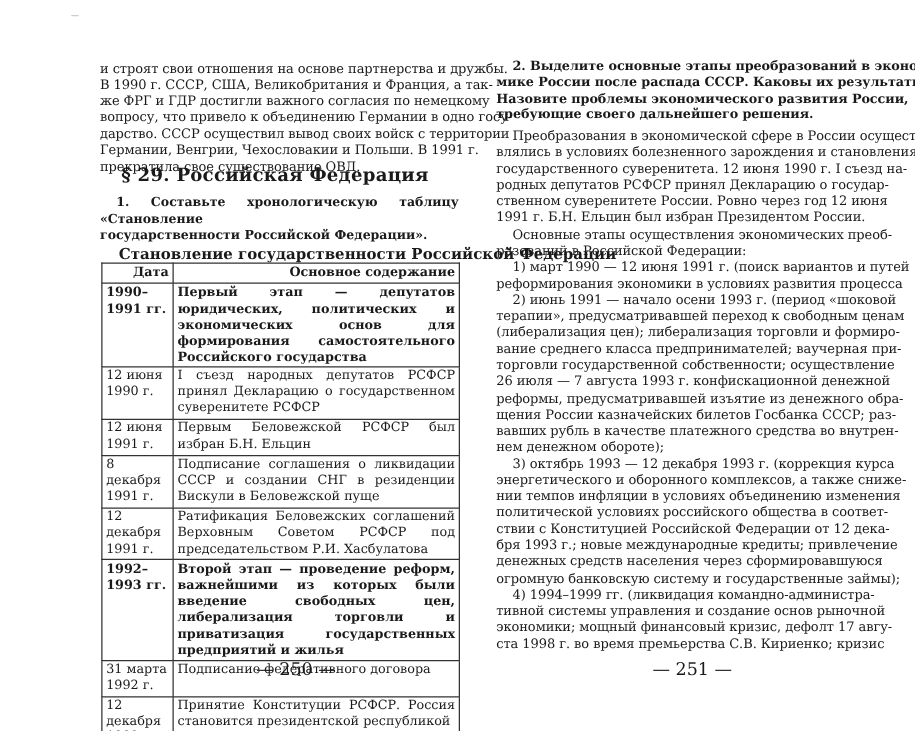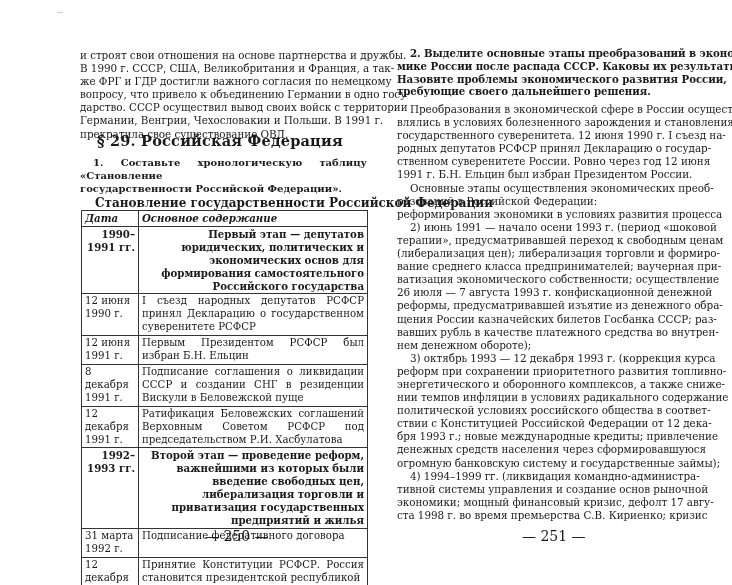--- a/index.html
+++ b/index.html
@@ -13,23 +13,23 @@
     .txt { position: absolute; font-size: 10.4px; line-height: 13.1px; text-align: justify; text-align-last: justify; white-space: nowrap; letter-spacing: -0.05px; }
     .line { display: block; text-align: justify; text-align-last: justify; }
     .line.last { text-align-last: left; }
     .ind { text-indent: 13px; }
     .bold { font-weight: bold; }
     .section-title { position: absolute; left: 97px; top: 132px; font-size: 14.5px; font-weight: bold; letter-spacing: 0.2px; }
     .task { position: absolute; left: 80px; top: 156px; width: 287px; font-size: 10px; line-height: 13px; font-weight: bold; }
     .table-caption { position: absolute; left: 84px; top: 196px; font-size: 12px; font-weight: bold; white-space: nowrap; margin-left: 11px; }
     table.chron { position: absolute; left: 81px; top: 210px; width: 287px; border-collapse: collapse; font-size: 10.2px; line-height: 12.9px; }
     table.chron td, table.chron th { border: 1px solid #333; padding: 1px 3px 1px 3px; vertical-align: top; text-align: left; }
-    table.chron th { font-weight: bold; text-align: left; padding: 1px 3px; font-style: italic; }
+    table.chron th { font-weight: bold; text-align: right; padding: 1px 3px; }
     table.chron td.date { width: 50px; white-space: nowrap; }
-    table.chron tr.bold td { font-weight: bold; text-align: right; }
+    table.chron tr.bold td { font-weight: bold; }
     table.chron td.content { text-align: justify; }
     .pagenum { position: absolute; top: 528px; font-size: 14px; }
     .stray { position: absolute; background: #ccc; }
   </style>
 </head>
 <body>
 
 <div class="page page-left">
   <div class="txt" style="left:80px; top:49px; width:287px;">
     <span class="line">и строят свои отношения на основе партнерства и дружбы.</span>
@@ -64,21 +64,21 @@
           <td class="content" style="hyphens: auto;">Первый этап — депутатов юридических, политических и экономических основ для формирования самостоятельного Российского государства</td>
         </tr>
         <tr>
           <td class="date" style="white-space: pre-line;">12 июня
 1990 г.</td>
           <td class="content" style="hyphens: auto;">I съезд народных депутатов РСФСР принял Декларацию о государственном суверенитете РСФСР</td>
         </tr>
         <tr>
           <td class="date" style="white-space: pre-line;">12 июня
 1991 г.</td>
-          <td class="content" style="hyphens: auto;">Первым Президентом РСФСР был избран Б.Н. Ельцин</td>
+          <td class="content" style="hyphens: auto;">Первым Беловежской РСФСР был избран Б.Н. Ельцин</td>
         </tr>
         <tr>
           <td class="date" style="white-space: pre-line;">8 декабря
 1991 г.</td>
           <td class="content" style="hyphens: auto;">Подписание соглашения о ликвидации СССР и создании СНГ в резиденции Вискули в Беловежской пуще</td>
         </tr>
         <tr>
           <td class="date" style="white-space: pre-line;">12 декабря
 1991 г.</td>
           <td class="content" style="hyphens: auto;">Ратификация Беловежских соглашений Верховным Советом РСФСР под председательством Р.И. Хасбулатова</td>
@@ -114,35 +114,35 @@
 
   <div class="txt" id="right-body" style="left:31px; top:103px; width:290px;">
       <span class="line ind">Преобразования в экономической сфере в России осущест-</span>
       <span class="line">влялись в условиях болезненного зарождения и становления</span>
       <span class="line">государственного суверенитета. 12 июня 1990 г. I съезд на-</span>
       <span class="line">родных депутатов РСФСР принял Декларацию о государ-</span>
       <span class="line">ственном суверенитете России. Ровно через год 12 июня</span>
       <span class="line last">1991 г. Б.Н. Ельцин был избран Президентом России.</span>
       <span class="line ind">Основные этапы осуществления экономических преоб-</span>
       <span class="line last">разований в Российской Федерации:</span>
+      <span class="line ind">1) март 1990 — 12 июня 1991 г. (поиск вариантов и путей</span>
       <span class="line">реформирования экономики в условиях развития процесса</span>
       <span class="line ind">2) июнь 1991 — начало осени 1993 г. (период «шоковой</span>
       <span class="line">терапии», предусматривавшей переход к свободным ценам</span>
       <span class="line">(либерализация цен); либерализация торговли и формиро-</span>
       <span class="line">вание среднего класса предпринимателей; ваучерная при-</span>
-      <span class="line">ватизация экономического собственности; осуществление</span>
+      <span class="line">торговли государственной собственности; осуществление</span>
       <span class="line">26 июля — 7 августа 1993 г. конфискационной денежной</span>
       <span class="line">реформы, предусматривавшей изъятие из денежного обра-</span>
       <span class="line">щения России казначейских билетов Госбанка СССР; раз-</span>
       <span class="line">вавших рубль в качестве платежного средства во внутрен-</span>
       <span class="line last">нем денежном обороте);</span>
       <span class="line ind">3) октябрь 1993 — 12 декабря 1993 г. (коррекция курса</span>
-      <span class="line">реформ при сохранении приоритетного развития топливно-</span>
       <span class="line">энергетического и оборонного комплексов, а также сниже-</span>
-      <span class="line">нии темпов инфляции в условиях радикального содержание</span>
+      <span class="line">нии темпов инфляции в условиях объединению изменения</span>
       <span class="line">политической условиях российского общества в соответ-</span>
       <span class="line">ствии с Конституцией Российской Федерации от 12 дека-</span>
       <span class="line">бря 1993 г.; новые международные кредиты; привлечение</span>
       <span class="line">денежных средств населения через сформировавшуюся</span>
       <span class="line last">огромную банковскую систему и государственные займы);</span>
       <span class="line ind">4) 1994–1999 гг. (ликвидация командно-администра-</span>
       <span class="line">тивной системы управления и создание основ рыночной</span>
       <span class="line">экономики; мощный финансовый кризис, дефолт 17 авгу-</span>
       <span class="line">ста 1998 г. во время премьерства С.В. Кириенко; кризис</span>
     </div>

